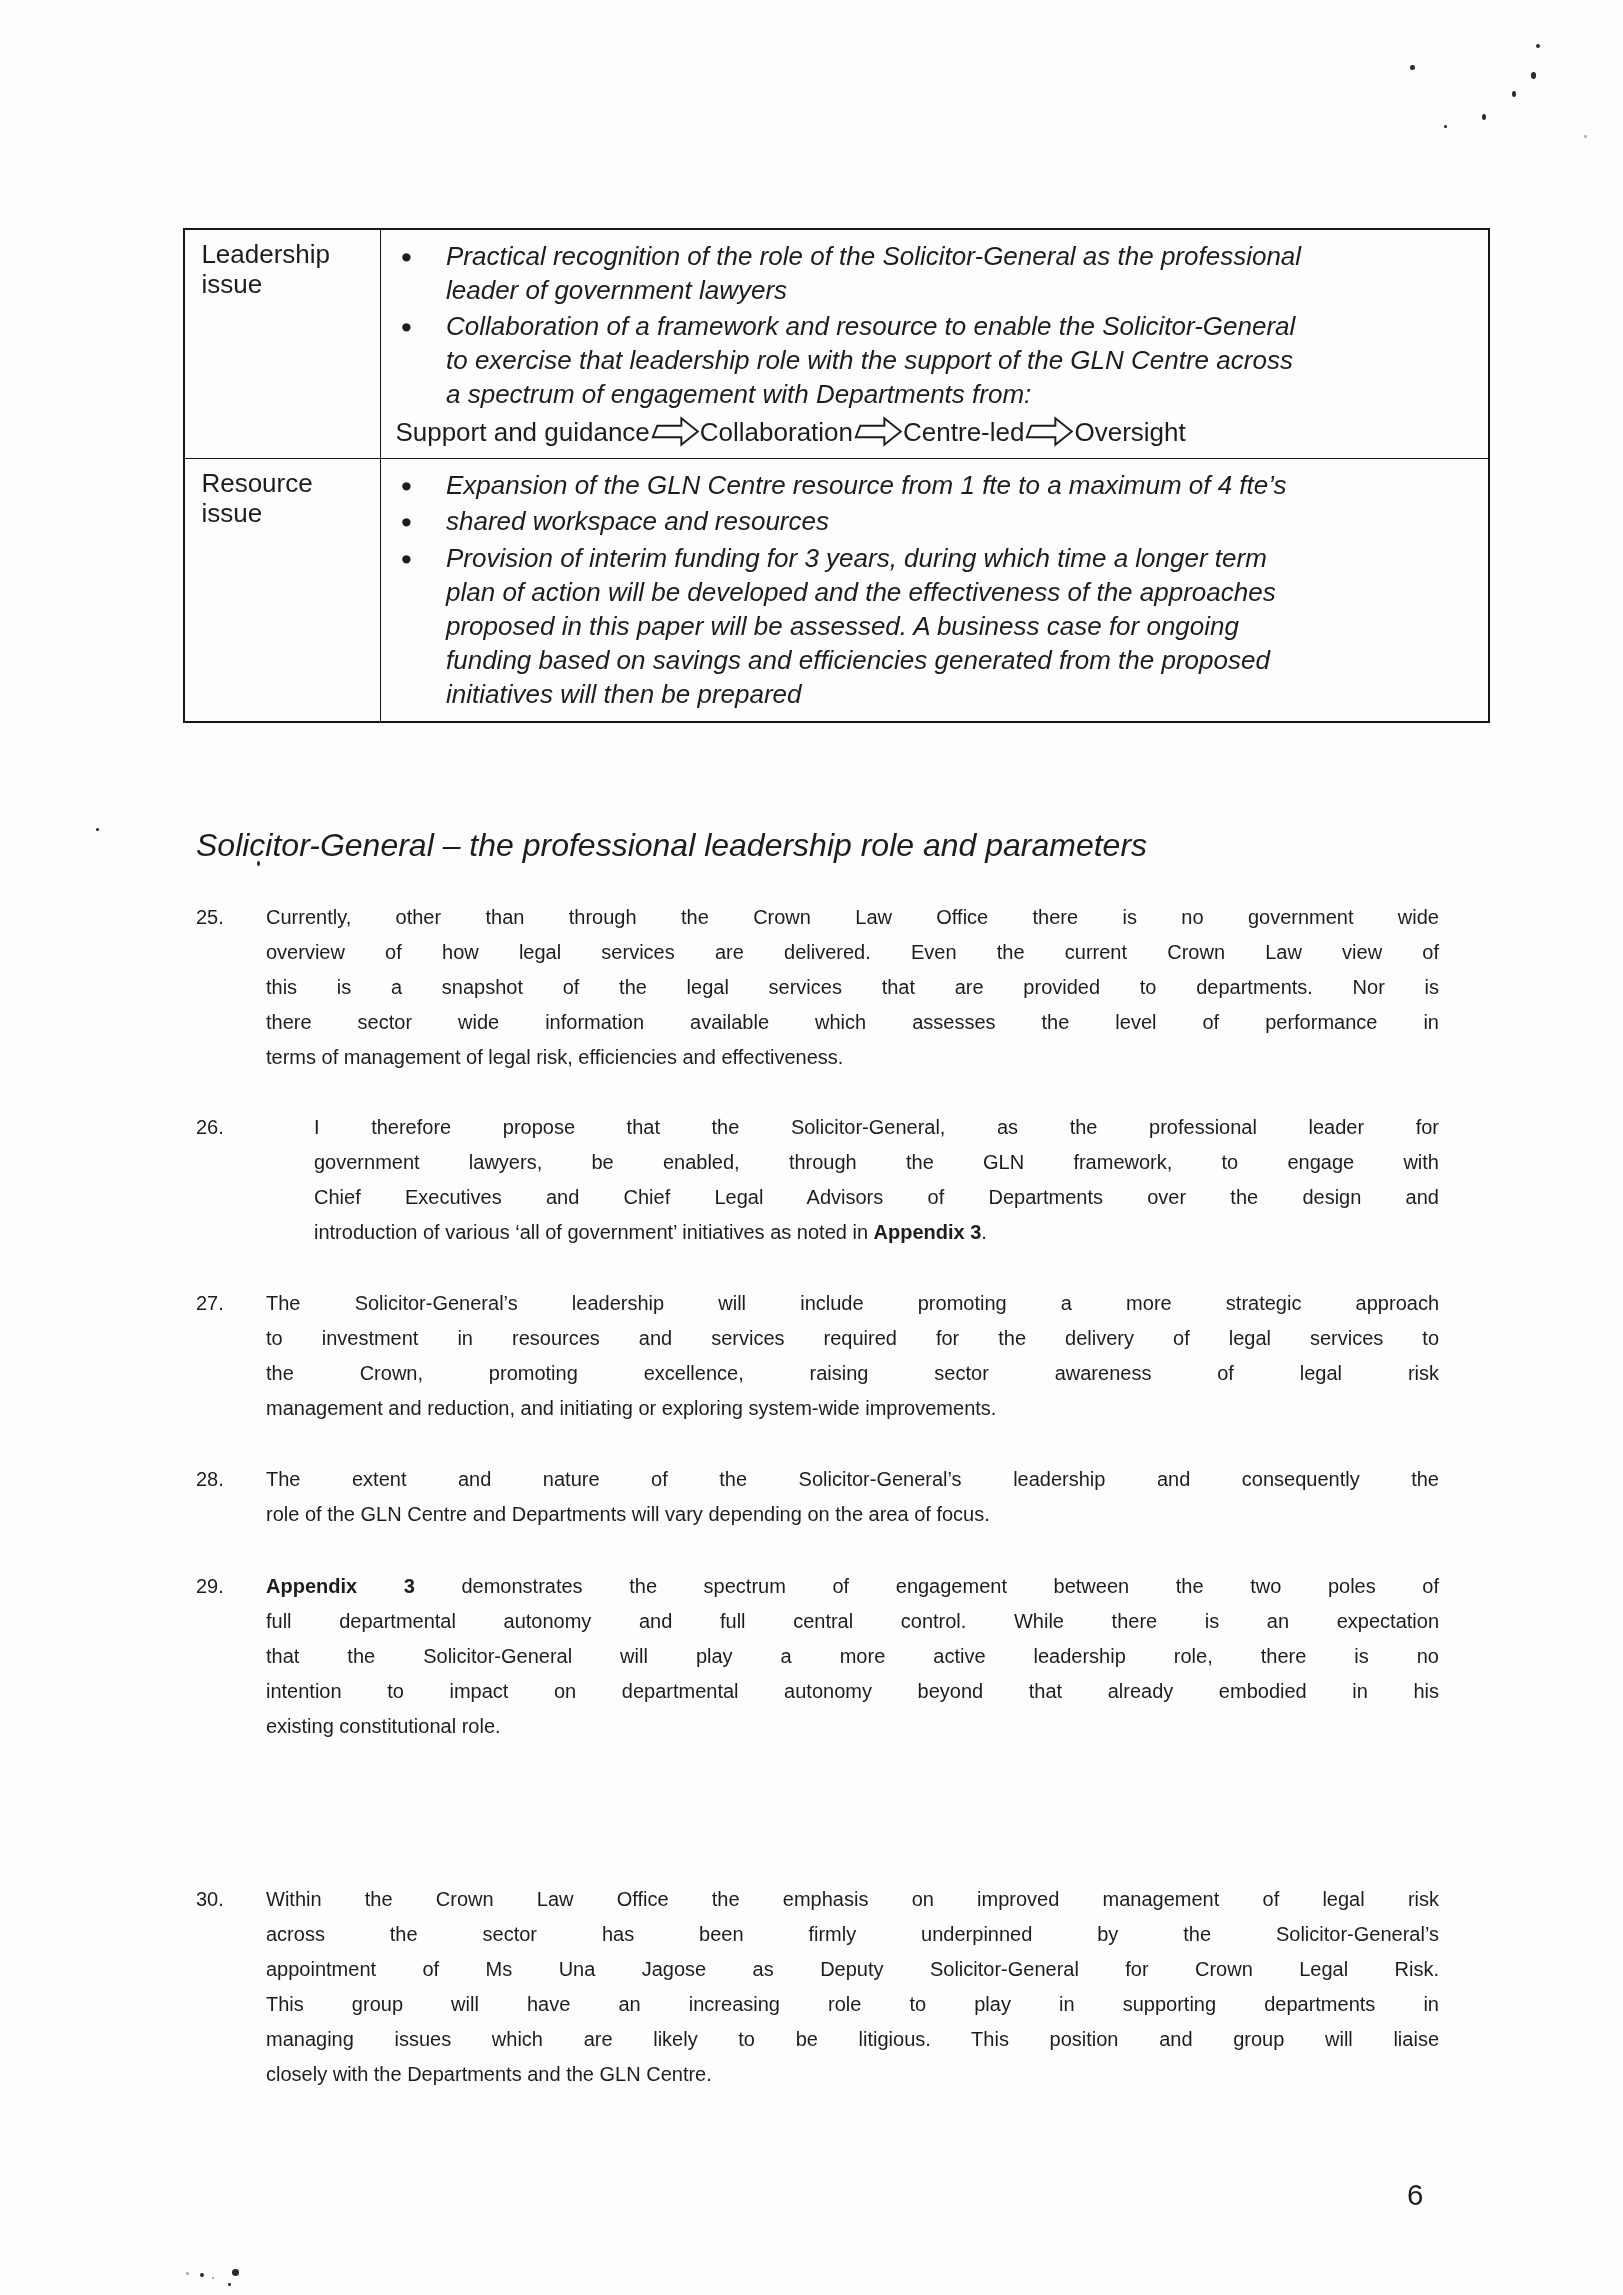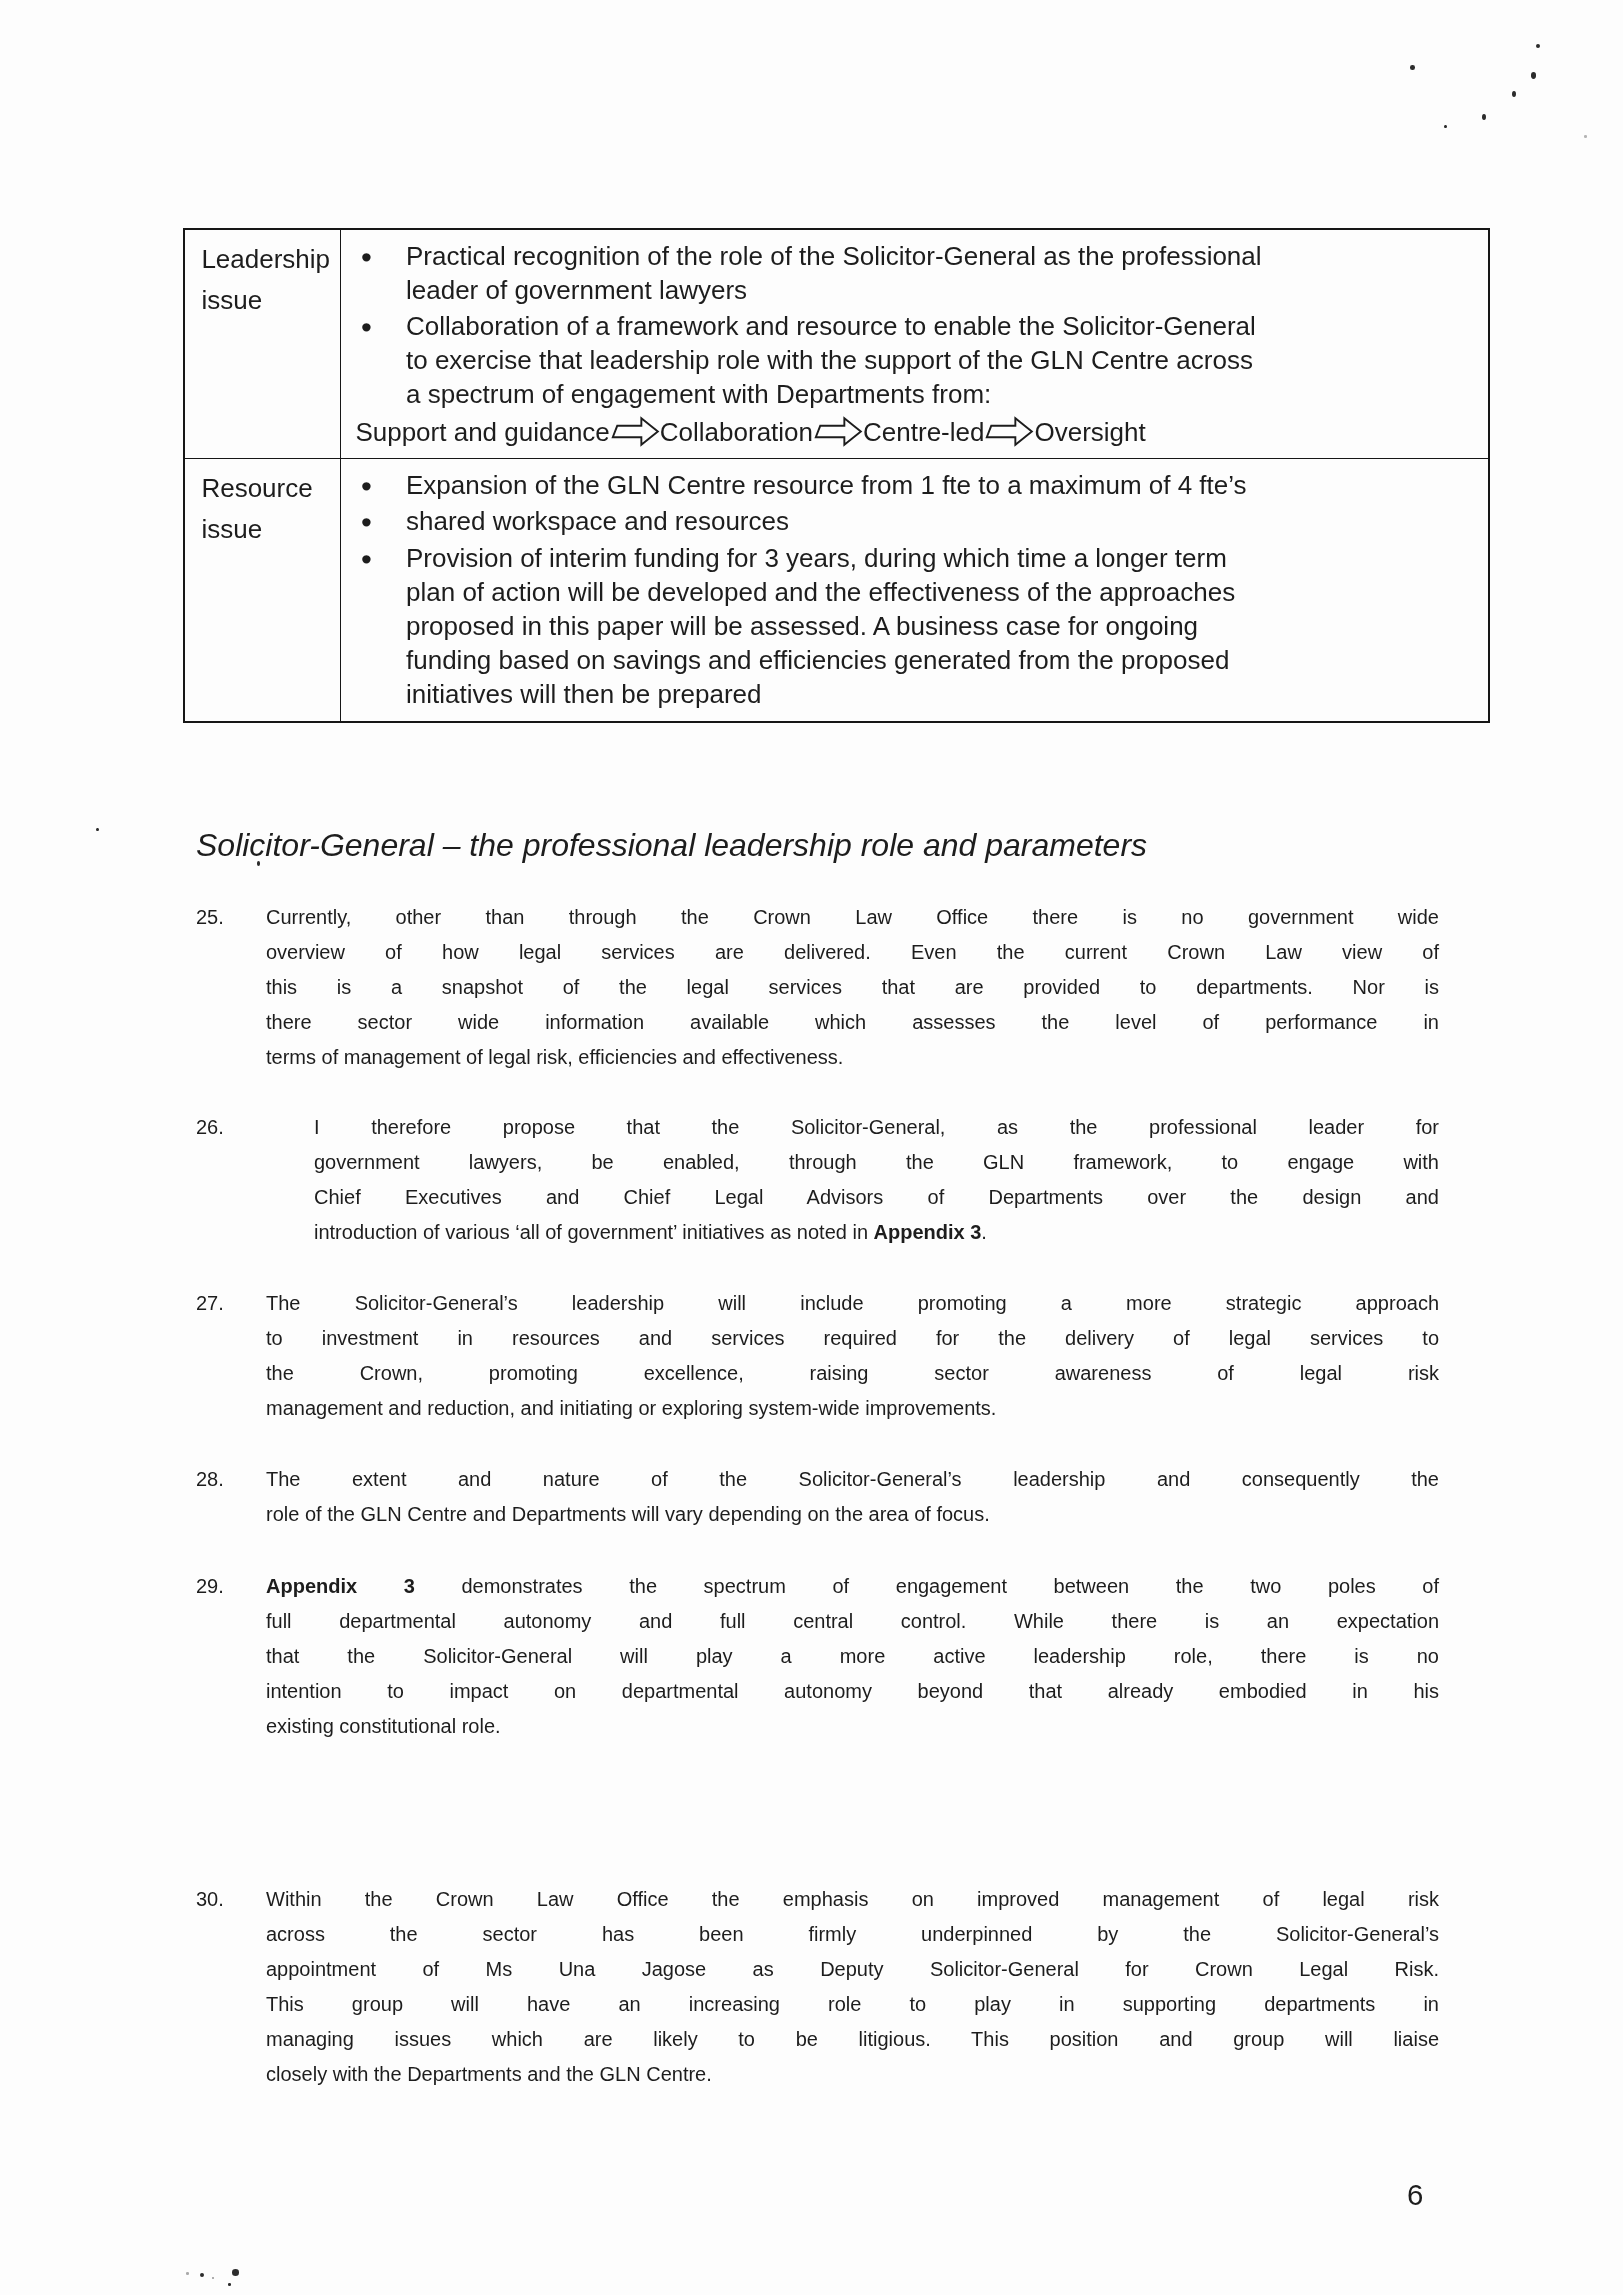--- a/index.html
+++ b/index.html
@@ -12,33 +12,33 @@
   }
 
   
   .doc-table {
     position:absolute; left:183px; top:228px; width:1307px;
     border:2px solid var(--line); box-sizing:border-box; background:var(--paper);
   }
   .trow { display:flex; }
   .trow + .trow { border-top:1.3px solid var(--line); }
   .tlabel {
-    width:156px; flex:none; box-sizing:border-box;
+    width:196px; flex:none; box-sizing:border-box;
     border-right:1.3px solid var(--line);
     padding:8.5px 5.2px 7.9px 16.4px;
-    font-size:26px; line-height:41px;
+    font-size:26px; line-height:30px;
   }
   .tcontent {
     flex:1; box-sizing:border-box;
     padding:8.5px 17px 7.9px 0;
     font-size:26px; line-height:34px;
   }
   .bullet-item { display:flex; margin-bottom:2.6px; }
   .bullet-marker { width:65px; flex:none; box-sizing:border-box; padding-left:19.6px; }
-  .bullet-text { flex:1; min-width:0; }
+  .bullet-text { flex:1; min-width:0;font-style:italic; }
   .tline { white-space:nowrap; }
 
   .spectrum {
     margin:3.9px 0 1.3px 14.4px; width:1086px;
     display:flex; align-items:center; 
   }
   .spec-label { white-space:nowrap; }
   .arrow-icon { display:inline-block; }
   .arrow-icon svg { display:block; }
 

